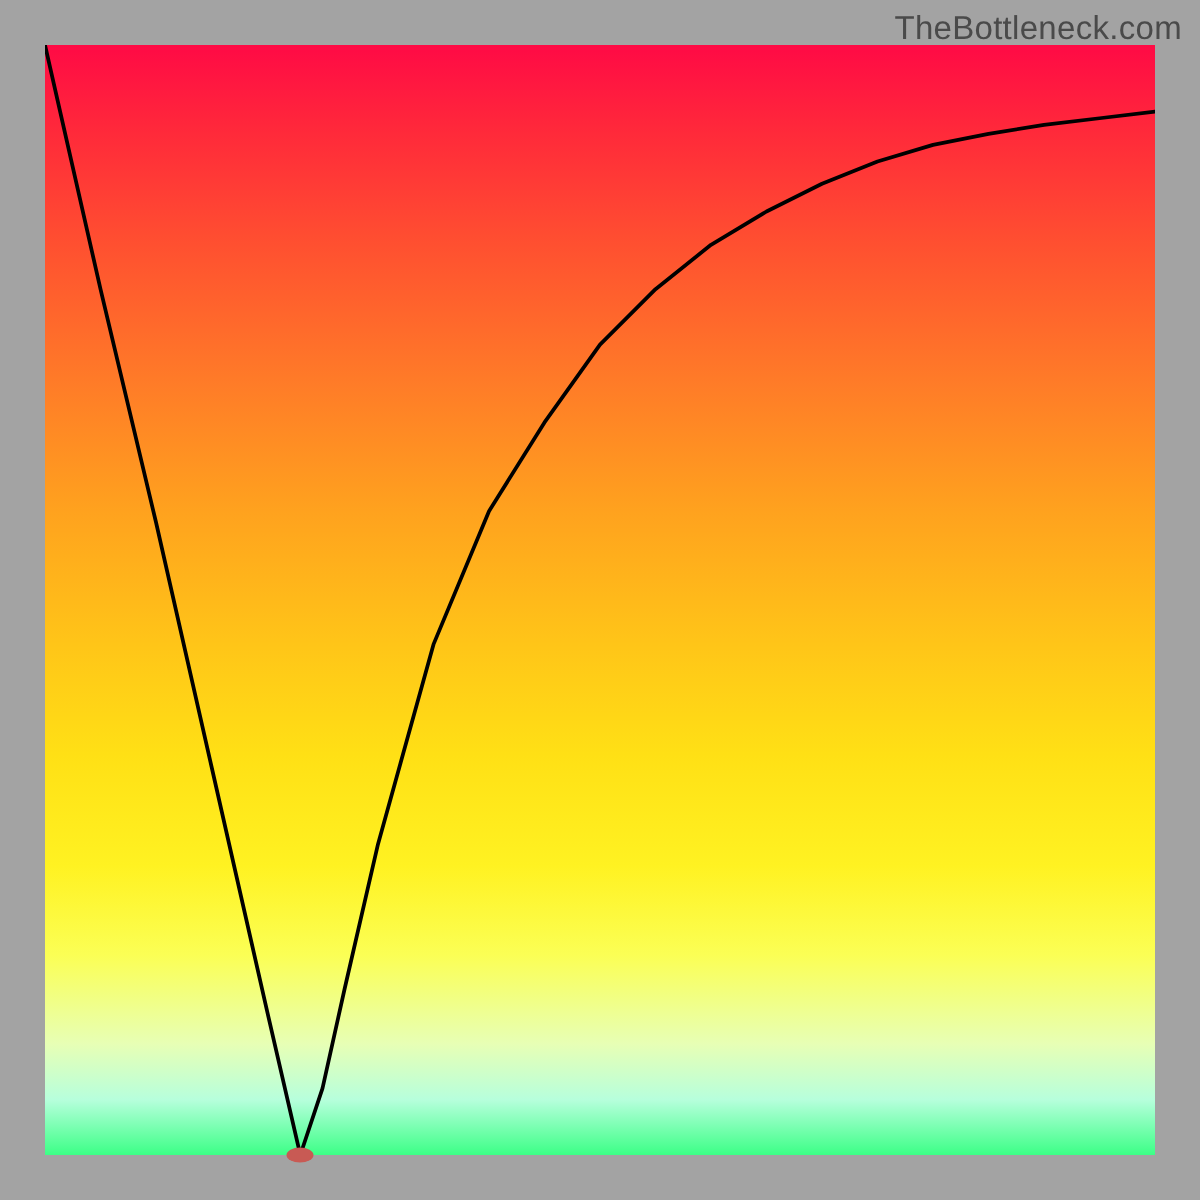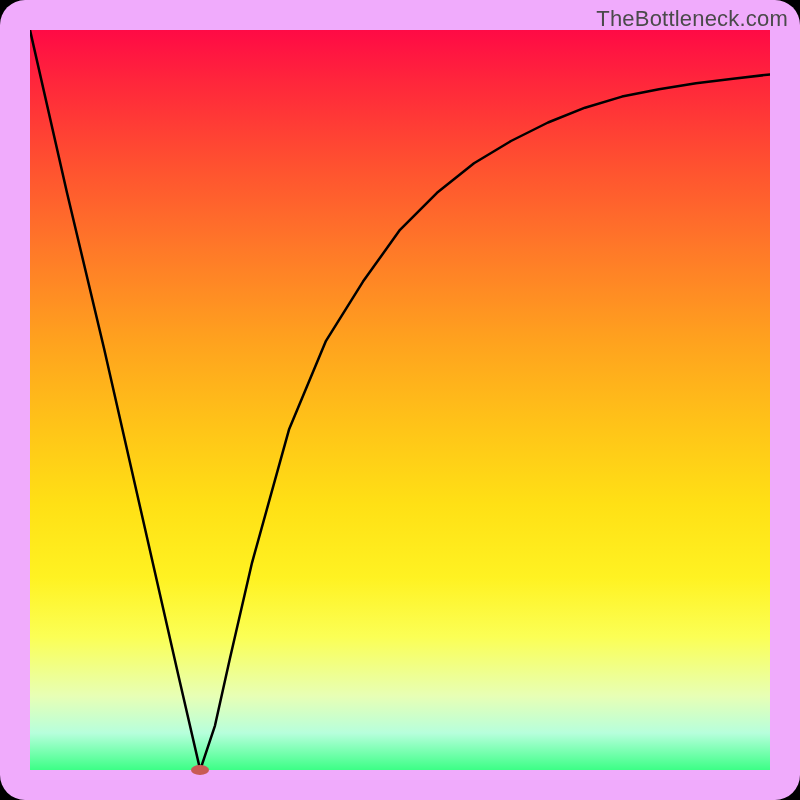--- a/index.html
+++ b/index.html
@@ -8,22 +8,21 @@
     width: 800px;
     height: 800px;
     background: #000;
     overflow: hidden;
     font-family: Arial, Helvetica, sans-serif;
   }
   .frame {
     position: relative;
     width: 800px;
     height: 800px;
-    background: #f0abfc;
-    border-radius: 25px;
+    background: #a3a3a3;
   }
   .plot {
     position: absolute;
     left: 30px;
     top: 30px;
     width: 740px;
     height: 740px;
     background: linear-gradient(
       to bottom,
       #ff0a45 0%,

